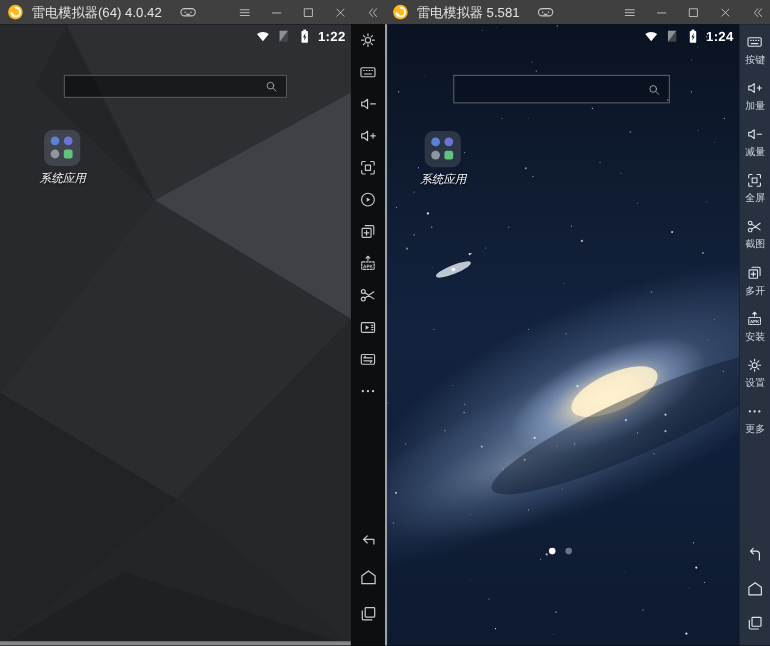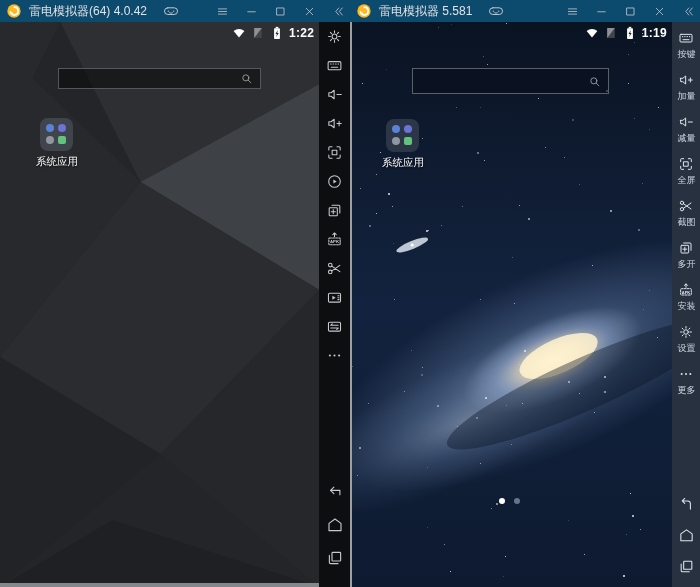--- a/index.html
+++ b/index.html
@@ -3,21 +3,21 @@
 <meta charset="utf-8">
 <style>
   * { margin:0; padding:0; box-sizing:border-box; }
   html,body { background:#000; }
   body { font-family:"Liberation Sans", sans-serif; }
   .app { width:700px; height:587px; display:flex; overflow:hidden; position:relative; }
 
   .window { width:350px; height:587px; display:flex; flex-direction:column; }
 
   
-  .titlebar { height:22px; flex:0 0 22px; background:#0c4a6e; display:flex; align-items:center; padding:0 5px 0 6px; }
+  .titlebar { height:22px; flex:0 0 22px; background:#404040; display:flex; align-items:center; padding:0 5px 0 6px; }
   .tb-title { color:#e3e3e3; font-size:12px; margin-left:7px; white-space:nowrap; }
   .icon { display:inline-flex; align-items:center; justify-content:center; }
   .icon svg { fill:none; stroke:currentColor; stroke-width:1.5; stroke-linecap:round; stroke-linejoin:round; display:block; }
   .icon svg .f { fill:currentColor; stroke:none; }
   .icon svg .t { fill:currentColor; stroke:none; font-family:"Liberation Sans",sans-serif; font-weight:bold; }
   .logo { width:16px; height:16px; } .logo svg { width:16px; height:16px; }
   .gamepad { margin-left:14px; color:#c7c7c7; } .gamepad svg { width:20px; height:16px; }
   .tb-spacer { flex:1; }
   .tb-btn { color:#c7c7c7; margin-left:16px; cursor:pointer; }
   .tb-btn svg { width:13px; height:13px; }
@@ -45,21 +45,21 @@
   
   .folder { position:absolute; z-index:2; cursor:pointer; }
   .folder-box { width:33px; height:33px; border-radius:8px; display:grid; grid-template-columns:1fr 1fr; gap:3px; padding:6px; }
   .fb-left  { background:rgba(66,71,80,.92); }
   .fb-right { background:rgba(47,56,72,.94); }
   .mi { width:8px; height:8px; display:block; }
   .mi1 { background:#5b82d8; border-radius:50%; }
   .mi2 { background:#6b74d6; border-radius:50%; }
   .mi3 { background:#9097a0; border-radius:50%; }
   .mi4 { background:#62c27e; border-radius:2px; }
-  .folder-label { position:absolute; top:37px; width:80px; text-align:center; color:#fff; font-size:10.5px; text-shadow:0 1px 2px rgba(0,0,0,.85); }
+  .folder-label { position:absolute; top:37px; width:80px; text-align:center; color:#fff; font-size:10.5px; text-shadow:0 1px 2px rgba(0,0,0,.85);font-style:italic; }
   .folder-l { left:40px; top:96px; } .folder-l .folder-label { left:-23px; }
   .folder-r { left:34px; top:97px; } .folder-r .folder-label { left:-23px; }
 
   
   .dots { position:absolute; left:147px; top:476px; display:flex; gap:9px; z-index:2; }
   .dot { width:6px; height:6px; border-radius:50%; }
   .dot-active { background:#ffffff; }
   .dot-idle { background:#67748c; }
 
   
@@ -464,21 +464,21 @@
                 <path d="M5.5 3.5h13L5.5 20.5z" fill="#8d9196" stroke="none"></path>
               </svg>
             </span>
           <span class="icon sb">
               <svg viewBox="0 0 24 24">
                 <rect x="9.8" y="1.5" width="4.4" height="2.4" fill="#fff" stroke="none"></rect>
                 <rect x="7" y="3.7" width="10" height="18.5" rx="1.2" fill="#fff" stroke="none"></rect>
                 <path d="M13.2 7l-3.8 6.5h2.4L10.8 19l4-6.8h-2.4z" fill="#24262a" stroke="none"></path>
               </svg>
             </span>
-          <span class="sb-time">1:19</span>
+          <span class="sb-time">1:24</span>
         </div>
         <div class="searchbar sb-right">
           <input class="search-input" value="" style="">
           <span class="icon mag">
               <svg viewBox="0 0 24 24">
                 <circle cx="10.8" cy="10.8" r="5.6"></circle>
                 <path d="M15.2 15.2L20 20"></path>
               </svg>
             </span>
         </div>

